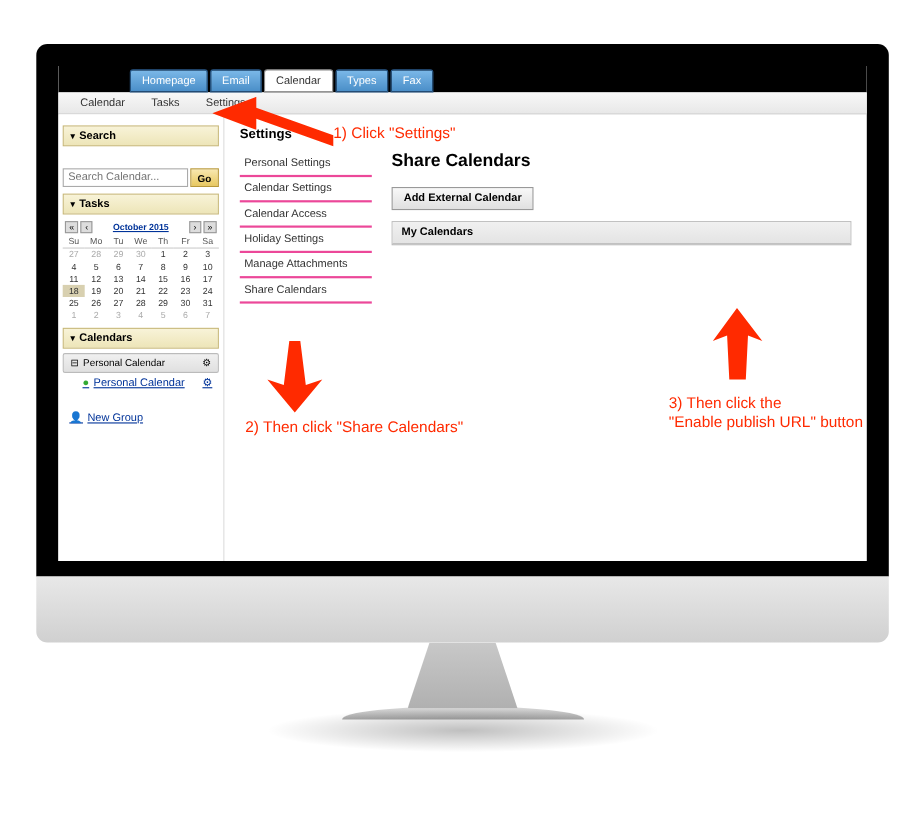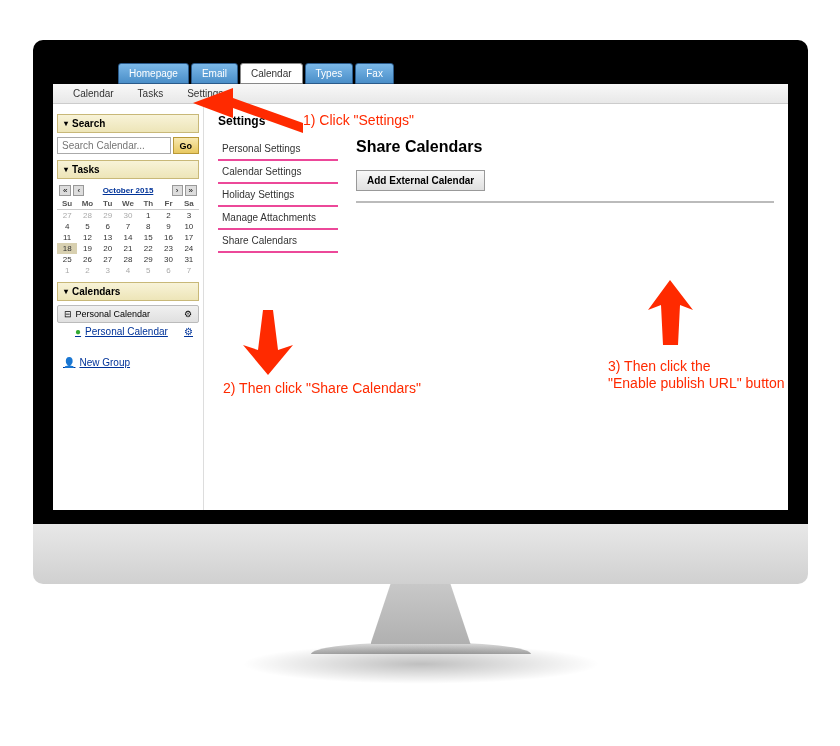--- a/index.html
+++ b/index.html
@@ -16,30 +16,30 @@
 .topnav{background:#000;height:24px;display:flex;padding-left:65px;gap:2px;align-items:flex-end}
 .topnav-tab{padding:4px 10px;font-size:10px;background:linear-gradient(#7bb8e8,#4a8ec8);color:#fff;border-radius:3px 3px 0 0;border:1px solid #2a5a8a;cursor:pointer}
 .topnav-tab.active{background:#fff;color:#333;border-color:#888}
 .subnav{background:linear-gradient(#f8f8f8,#e8e8e8);height:20px;display:flex;align-items:center;padding-left:8px;border-bottom:1px solid #ccc}
 .subnav-item{font-size:10px;padding:3px 12px;color:#333;cursor:pointer}
 
 .body-area{display:flex;height:406px}
 .sidebar{width:150px;background:#fff;padding:4px;font-size:10px}
 .panel-head{background:linear-gradient(#f8f3d8,#ede5b8);border:1px solid #c8b878;padding:3px 6px;font-weight:bold;font-size:10px;margin-top:6px;display:flex;align-items:center;gap:4px}
 .panel-head::before{content:"▾";font-size:8px}
-.search-row{display:flex;margin-top:4px;gap:2px}
+.search-row{display:flex;margin-top:20px;gap:2px}
 .search-input{flex:1;border:1px solid #aaa;padding:2px 4px;font-size:10px;width:100px}
 .go-btn{background:linear-gradient(#f8e8b0,#e8c860);border:1px solid #b89838;padding:2px 6px;font-size:9px;font-weight:bold;cursor:pointer}
 
 .cal-widget{margin-top:4px;font-size:8px}
 .cal-header{display:flex;justify-content:space-between;align-items:center;padding:2px}
 .cal-nav{background:#ddd;border:1px solid #999;padding:0 3px;font-size:8px;cursor:pointer}
 .cal-title{font-weight:bold;text-decoration:underline;color:#003399}
 .cal-grid{display:grid;grid-template-columns:repeat(7,1fr);text-align:center}
-.cal-dh{font-weight:bold;color:#555;border-bottom:1px solid #ccc;padding:1px}
+.cal-dh{font-weight:normal;color:#555;border-bottom:1px solid #ccc;padding:1px}
 .cal-d{padding:1px;color:#333;cursor:pointer}
 .cal-d.other{color:#aaa}
 .cal-d.today{background:#d8d0b0;font-weight:normal}
 
 .cal-list{margin-top:4px}
 .cal-folder{background:linear-gradient(#f0f0f0,#e0e0e0);border:1px solid #bbb;padding:3px 6px;font-size:9px;display:flex;align-items:center;gap:4px;border-radius:2px}
 .cal-item{padding:3px 6px 3px 18px;font-size:10px;color:#003399;text-decoration:underline;display:flex;align-items:center;gap:4px}
 .cal-item::before{content:"●";color:#3a3;text-decoration:none}
 .new-group{margin-top:14px;padding:3px 6px;font-size:10px;color:#003399;text-decoration:underline;display:flex;align-items:center;gap:4px}
 .new-group::before{content:"👤";font-size:10px;text-decoration:none}
@@ -171,28 +171,30 @@
             <div class="new-group">New Group</div>
           </div>
         </div>
 
         <div class="main">
           <div class="settings-title">Settings</div>
           <div class="settings-layout">
             <div class="settings-menu" id="settingsmenu">
                 <div class="settings-menu-item">Personal Settings</div>
                 <div class="settings-menu-item">Calendar Settings</div>
+                <div class="settings-menu-item">Calendar Access</div>
                 <div class="settings-menu-item">Holiday Settings</div>
                 <div class="settings-menu-item">Manage Attachments</div>
                 <div class="settings-menu-item">Share Calendars</div>
               </div>
             <div class="content-area">
               <div class="page-title">Share Calendars</div>
               <button class="add-btn">Add External Calendar</button>
               <div class="table-wrap">
+                <div class="table-caption">My Calendars</div>
               </div>
             </div>
           </div>
         </div>
       </div>
 
       <svg class="arrow" style="left:140px;top:28px;width:120px;height:70px">
           <polygon points="0,15 40,0 40,10 110,35 110,45 40,20 40,30" fill="#ff2a00"></polygon>
         </svg>
       <div class="annotation" style="left:250px;top:52px">1) Click "Settings"</div>

